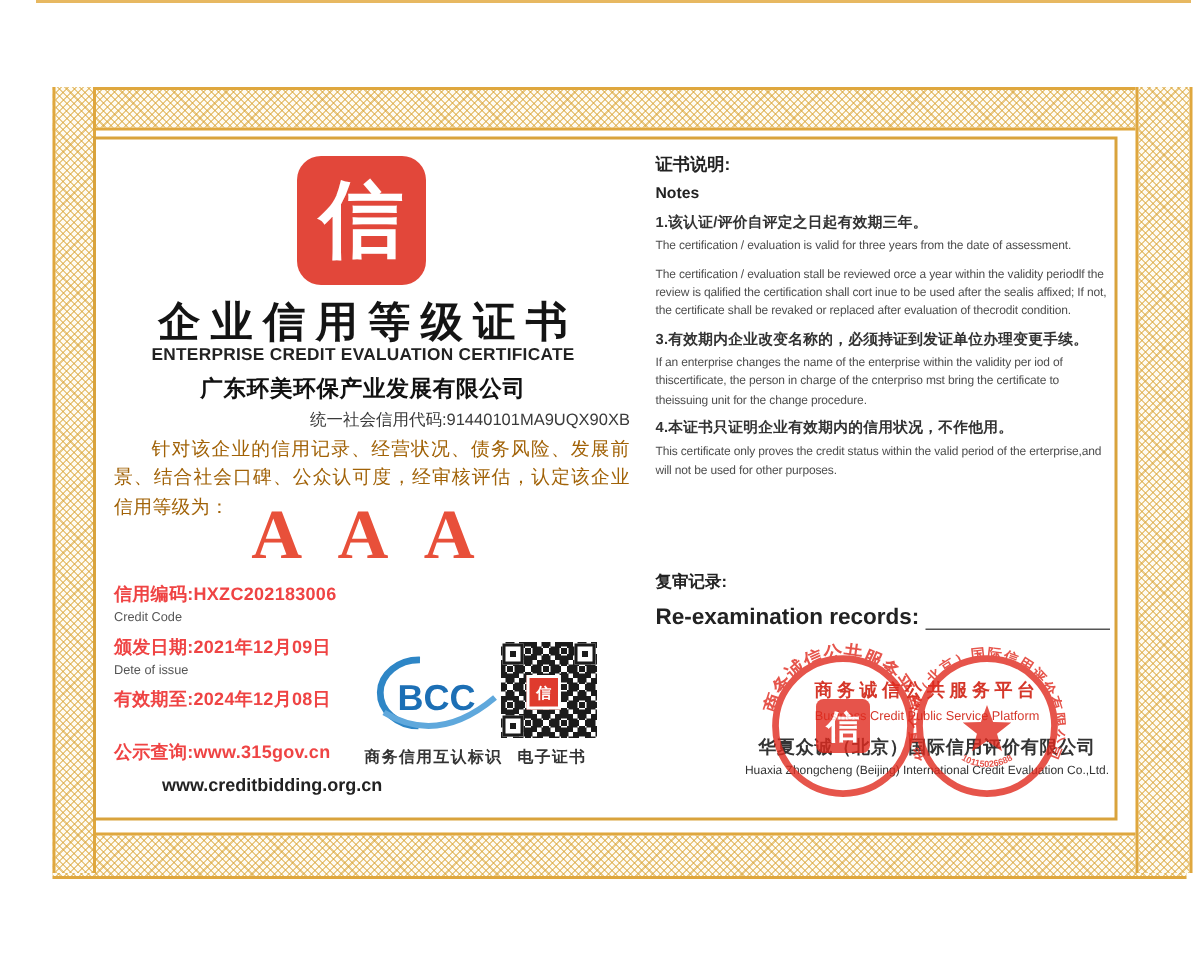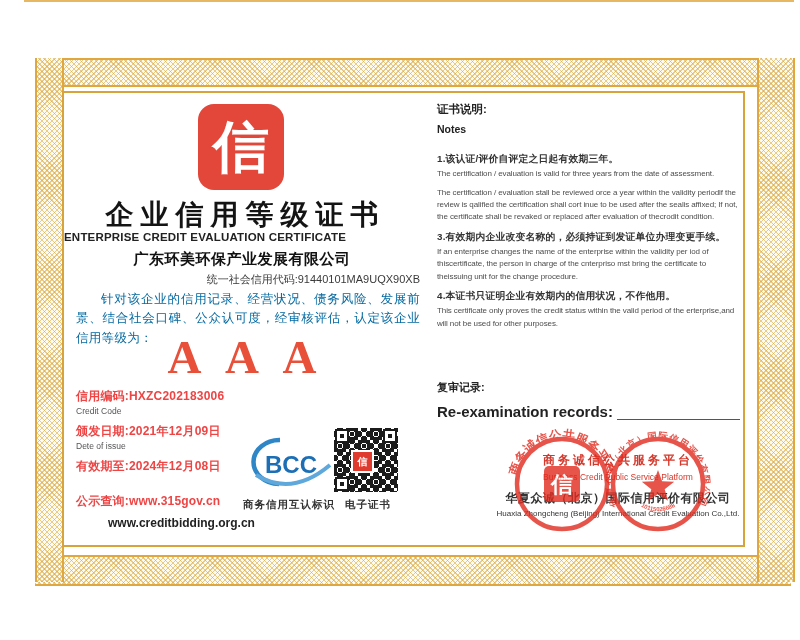--- a/index.html
+++ b/index.html
@@ -22,28 +22,28 @@
   .inner-rule{position:absolute;left:62px;top:91px;width:679px;height:452px;
       border:2px solid #D9A33C;}
   
   .logo-seal{position:absolute;left:198px;top:104px;width:86px;height:86px;border-radius:16px;
       background:#E2473A;display:flex;align-items:center;justify-content:center;}
   .logo-seal span{color:#fff;font-size:56px;font-weight:bold;
       font-family:"Liberation Serif",serif;line-height:1;}
   .cert-title{position:absolute;left:64px;top:196px;width:356px;text-align:center;
       font-family:"Liberation Serif",serif;font-size:28px;font-weight:bold;color:#141414;
       letter-spacing:7px;text-indent:7px;}
-  .cert-subtitle{position:absolute;left:64px;top:231px;width:356px;
+  .cert-subtitle{position:absolute;left:64px;top:231px;width:356px;text-align:center;
       font-size:11.5px;font-weight:bold;color:#222;letter-spacing:.2px;}
   .company{position:absolute;left:64px;top:250px;width:356px;text-align:center;
       font-size:15px;font-weight:bold;color:#111;letter-spacing:.5px;}
   .uscc{position:absolute;left:64px;top:272px;width:356px;text-align:right;
       font-size:11px;color:#3a3a3a;}
   .statement{position:absolute;left:76px;top:290px;width:344px;font-size:12.5px;
-      line-height:1.55;color:#0369a1;text-align:justify;text-indent:2em;letter-spacing:.3px;}
+      line-height:1.55;color:#a16207;text-align:justify;text-indent:2em;letter-spacing:.3px;}
   .rating{position:absolute;left:64px;top:330px;width:356px;text-align:center;
       font-family:"Liberation Serif",serif;font-size:47px;font-weight:bold;color:#E8503A;
       letter-spacing:.5em;text-indent:.5em;}
   .field{position:absolute;left:76px;width:330px;}
   .field .cn{font-size:12px;color:#ef4444;font-weight:600;letter-spacing:.2px;}
   .field .en{font-size:8.5px;color:#555;margin-top:1px;}
   .field .url2{font-size:12px;color:#222;font-weight:600;margin-top:6px;padding-left:32px;}
   .f1{top:388px;} .f2{top:423px;} .f3{top:458px;} .f4{top:493px;}
   
   .bcc{position:absolute;left:250px;top:436px;width:82px;height:54px;}
@@ -57,21 +57,21 @@
   .qf{position:absolute;width:14px;height:14px;border:2.5px solid #1b1b1b;background:#fff;
       box-sizing:border-box;}
   .qf::after{content:"";position:absolute;left:2.5px;top:2.5px;width:4px;height:4px;background:#1b1b1b;}
   .qf.tl{left:1px;top:1px;} .qf.tr{right:1px;top:1px;} .qf.bl{left:1px;bottom:1px;}
   .qseal{position:absolute;left:17px;top:22px;width:19px;height:19px;background:#DF3B2E;
       border:2px solid #fff;display:flex;align-items:center;justify-content:center;
       color:#fff;font-size:10px;font-weight:bold;font-family:"Liberation Serif",serif;}
   
   .notes-col{position:absolute;left:437px;top:102px;width:305px;}
   .notes-hd-cn{font-size:11.5px;font-weight:bold;color:#222;margin-bottom:6px;}
-  .notes-hd-en{font-size:10.5px;font-weight:bold;color:#222;margin-bottom:17px;}
+  .notes-hd-en{font-size:10.5px;font-weight:bold;color:#222;margin-bottom:7px;}
   .note{margin-bottom:6px;}
   .note-cn{font-size:9.8px;font-weight:600;color:#333;line-height:1.45;margin-bottom:2px;letter-spacing:.2px;}
   .note-en{font-size:8px;color:#4d4d4d;line-height:1.55;letter-spacing:-.1px;}
   .review{position:absolute;left:437px;top:380px;width:303px;}
   .review-cn{font-size:11px;font-weight:bold;color:#222;margin-bottom:8px;}
   .review-en-row{display:flex;align-items:flex-end;font-size:15px;font-weight:bold;color:#222;}
   .uline{flex:1;border-bottom:1px solid #555;margin-left:4px;height:10px;}
   
   .seal-lines{position:absolute;left:492px;top:452px;width:252px;text-align:center;}
   .sl-cn1{font-size:12px;font-weight:bold;color:#D5372A;letter-spacing:3px;}

